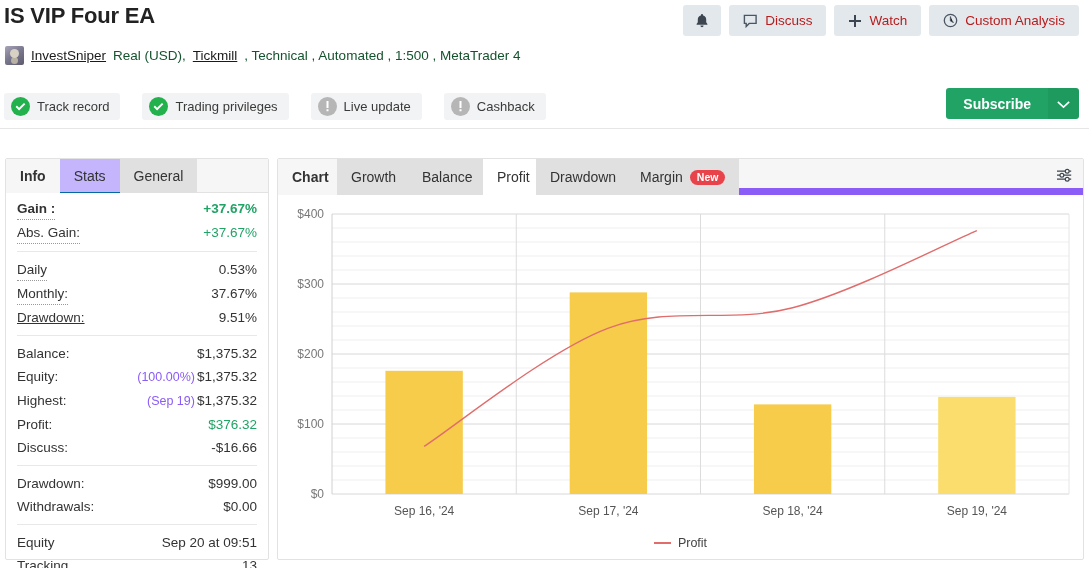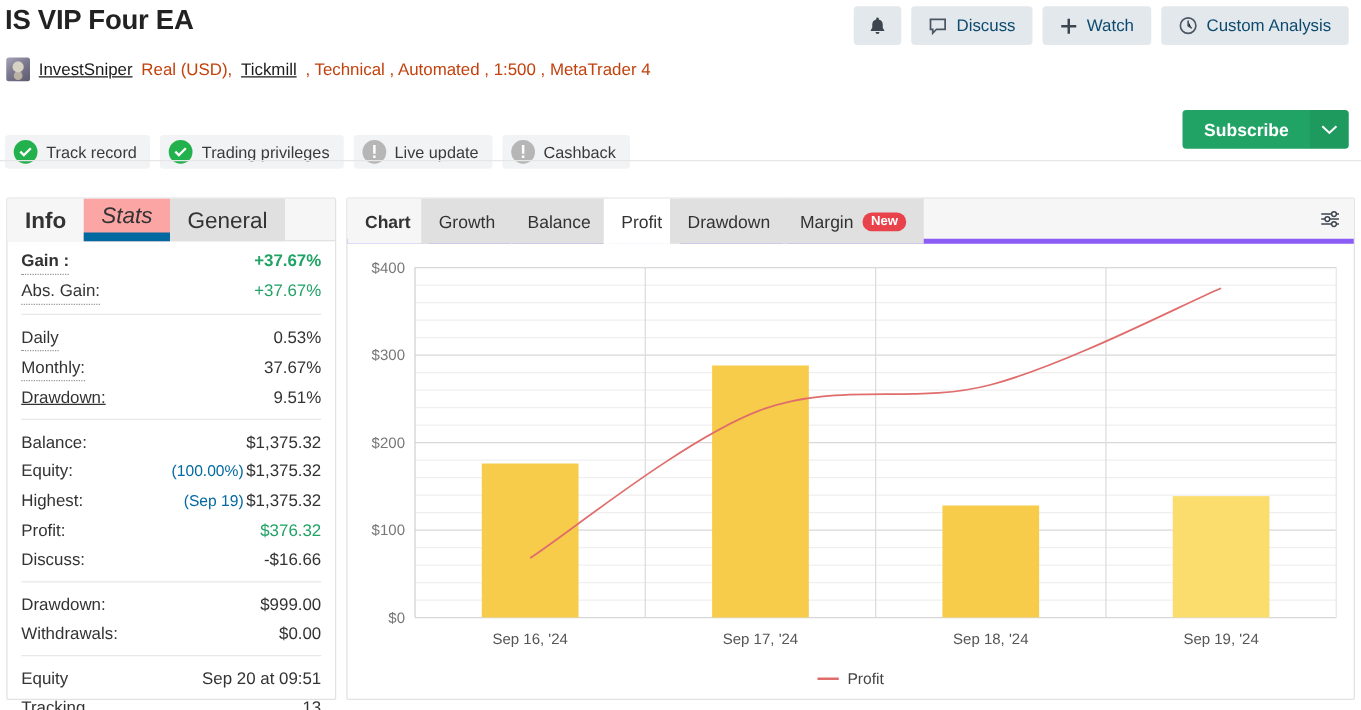--- a/index.html
+++ b/index.html
@@ -15,45 +15,45 @@
   
   .header { position:absolute; left:0; top:0; width:1089px; height:77px; background:#fff; }
   .title {
     position:absolute; left:4px; top:3px;
     font-size:22px; font-weight:bold; color:#222; letter-spacing:-0.2px;
   }
   .hdr-btns { position:absolute; right:10px; top:5px; display:flex; gap:8px; align-items:center; }
   .hdr-btn {
     background:#e3e8ec; border:none; border-radius:3px;
     height:31px; display:flex; align-items:center; gap:7px;
-    padding:0 14px; font-size:13.5px; color:#0c4a6e;
+    padding:0 14px; font-size:13.5px; color:#b91c1c;
     font-family:"Liberation Sans", sans-serif; cursor:pointer;
   }
   .hdr-btn.icon-only { padding:0 12px; }
   .hdr-btn svg { display:block; }
 
   
   .profile-line {
     position:absolute; left:5px; top:46px; display:flex; align-items:center; gap:7px;
     font-size:13.5px; color:#333;
   }
   .avatar {
     width:19px; height:19px; border-radius:2px; overflow:hidden;
     background: linear-gradient(145deg,#a9a4b8 0%, #7c7a90 45%, #5d5a6e 100%);
     position:relative; flex:none;
   }
   .avatar::after{
     content:""; position:absolute; left:5px; top:3px; width:9px; height:9px;
     border-radius:50%; background:#d8d2c4; box-shadow:0 7px 0 -1px #b9b2a4;
   }
   .lnk { color:#1a1a1a; text-decoration:underline; cursor:pointer; }
-  .meta-txt { color:#c2410c; }
-
-  
-  .badges { position:absolute; left:4px; top:108px; display:flex; gap:8px; }
+  .meta-txt { color:#14532d; }
+
+  
+  .badges { position:absolute; left:4px; top:93px; display:flex; gap:22px; }
   .badge {
     background:#f2f3f4; border-radius:3px; height:27px;
     display:flex; align-items:center; gap:7px; padding:0 11px 0 7px;
     font-size:13px; color:#3a3a3a; cursor:pointer;
   }
   .badge .dot { width:19px; height:19px; border-radius:50%; flex:none; position:relative; }
   .badge .dot.ok { background:#22b14c; }
   .badge .dot.warn { background:#b6b6b6; }
   .badge .dot svg { position:absolute; left:0; top:0; }
 
@@ -69,48 +69,48 @@
   }
   .hdr-rule { position:absolute; left:0; top:128px; width:1089px; height:1px; background:#e6e6e6; }
 
   
   .left-panel {
     position:absolute; left:5px; top:158px; width:264px; height:402px;
     background:#fff; border:1px solid #e2e2e2; border-radius:2px;
   }
   .lp-tabs { display:flex; height:34px; background:#f6f6f6; border-bottom:1px solid #e2e2e2; }
   .lp-tab {
-    display:flex; align-items:center; padding:0 14px; font-size:18px;
+    display:flex; align-items:center; padding:0 14px; font-size:14px;
     color:#333; cursor:pointer; background:#f6f6f6; height:34px;
   }
   .lp-tab.bold { font-weight:bold; }
-  .lp-tab.active { background:#fca5a5; border-bottom:7px solid #0369a1; margin-bottom:-1px;font-style:italic; }
+  .lp-tab.active { background:#c4b5fd; border-bottom:1px solid #0369a1; margin-bottom:-1px; }
   .lp-tab.grey { background:#e0e0e0; }
 
   .stats { padding:0 11px; }
   .srow {
     display:flex; justify-content:space-between; align-items:baseline;
     font-size:13.5px; line-height:21px; padding:1px 0;
   }
   .srow .lbl { color:#333; }
   .srow .lbl.dotted { border-bottom:1px dotted #999; }
   .srow .lbl.ul { text-decoration:underline; }
   .srow .val { color:#333; text-align:right; }
   .val.green { color:#21a366; font-weight:bold; }
   .val.green-n { color:#21a366; }
-  .val .sub { color:#0369a1; font-size:12.5px; margin-right:2px; }
+  .val .sub { color:#8b5cf6; font-size:12.5px; margin-right:2px; }
   .bold-lbl { font-weight:bold; }
   .divider { height:1px; background:#e8e8e8; margin:6px 0; }
 
   
   .chart-panel {
     position:absolute; left:277px; top:158px; width:807px; height:402px;
     background:#fff; border:1px solid #e2e2e2; border-radius:2px;
   }
-  .ch-tabs { position:relative; height:36px; background:#f6f6f6; border-bottom:4px solid #8b5cf6; }
+  .ch-tabs { position:relative; height:36px; background:#f6f6f6; border-bottom:7px solid #8b5cf6; }
   .ch-tab {
     position:absolute; top:0; height:36px; display:flex; align-items:center;
     padding:0 14px; font-size:14px; color:#333; cursor:pointer; background:#e0e0e0;
   }
   .ch-tab.first { background:#f6f6f6; font-weight:bold; }
   .ch-tab.active { background:#fff; border-bottom:1px solid #fff; }
   .newbadge {
     background:#e8434b; color:#fff; font-size:10.5px; font-weight:bold;
     border-radius:9px; padding:2px 7px 2.5px; margin-left:7px; line-height:1;
   }

